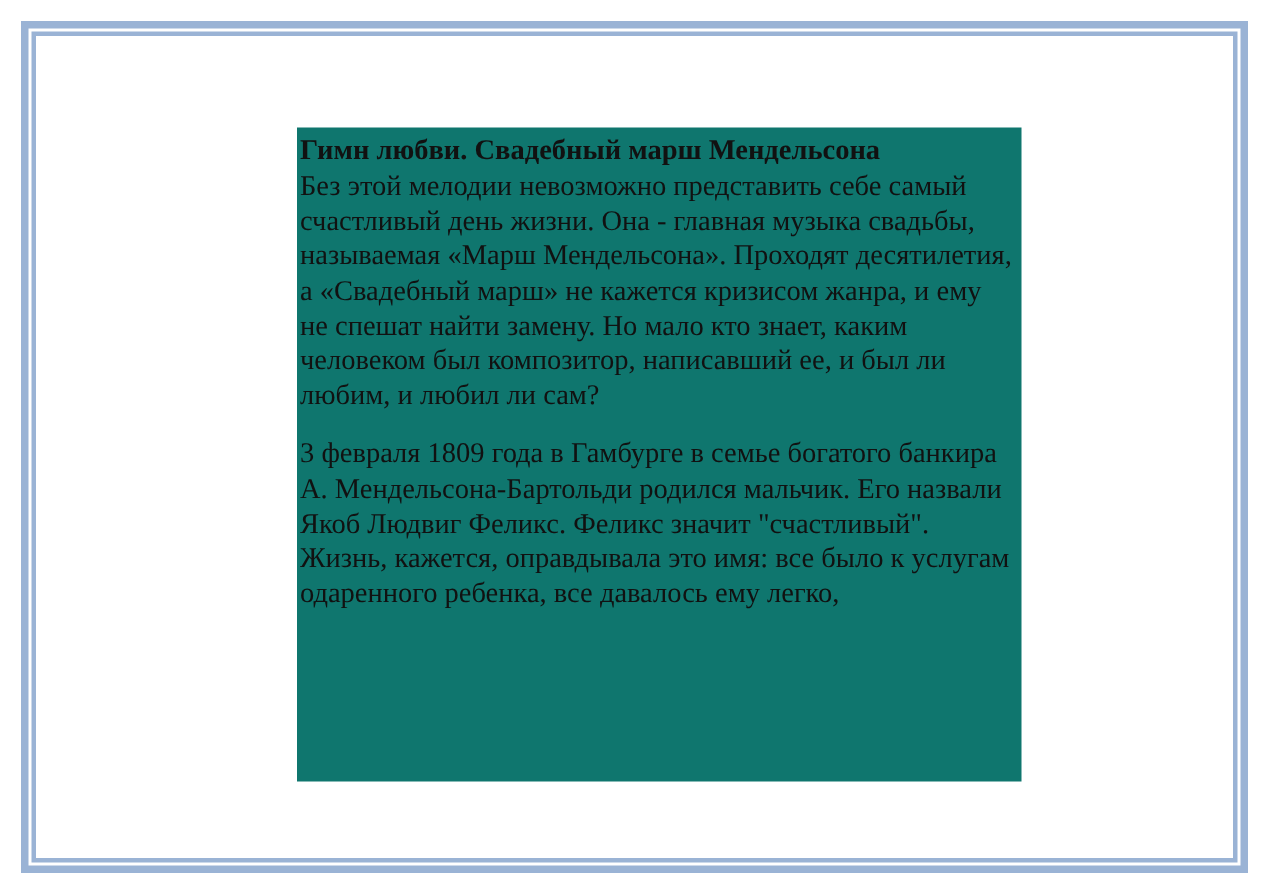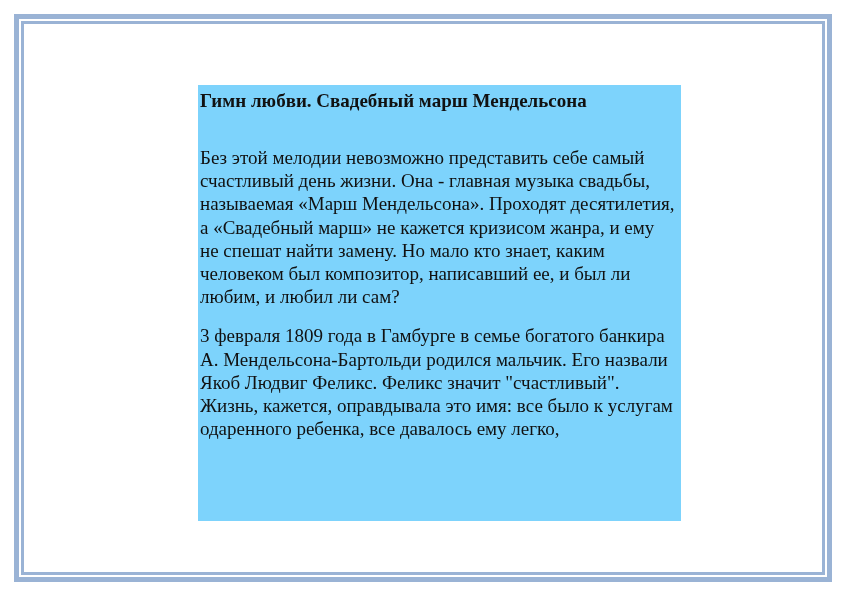--- a/index.html
+++ b/index.html
@@ -32,40 +32,39 @@
       box-sizing: border-box;
       border: 3px solid #9ab3d5;
       background: #ffffff;
     }
     .text-box {
       position: absolute;
       left: 198px;
       top: 85px;
       width: 483px;
       height: 436px;
-      background: #7dd3fc;
+      background: #0f766e;
       color: #111111;
       box-sizing: border-box;
       padding: 2px 4px 0 2px;
       overflow: hidden;
     }
     .title {
       font-weight: bold;
       font-size: 19px;
       line-height: 24px;
       margin: 0;
       padding-top: 2px;
     }
     .para {
       font-size: 19px;
       line-height: 23.2px;
       margin: 0;
     }
     .para-1 {
-      margin-top: 33px;
     }
     .para-2 {
       margin-top: 16px;
     }
   </style>
 </head>
 <body>
 
 <div class="frame-outer"></div>
 <div class="frame-inner"></div>

